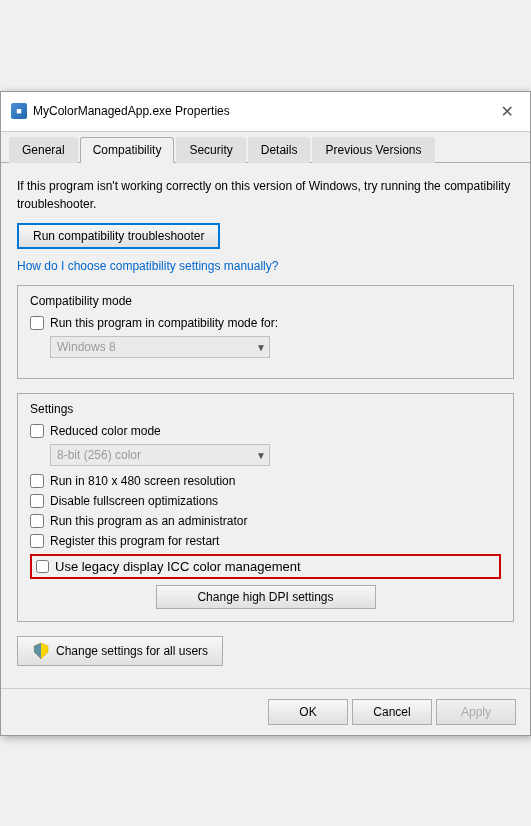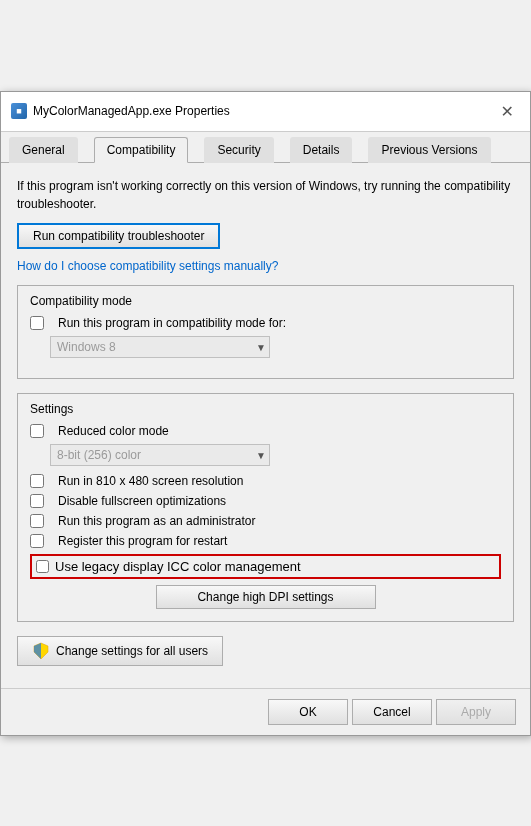--- a/index.html
+++ b/index.html
@@ -55,21 +55,21 @@
       border: none;
       background: none;
     }
 
     .tabs {
       display: flex;
       background: #f0f0f0;
       border-bottom: 1px solid #adadad;
       padding: 0 8px;
       padding-top: 4px;
-      gap: 16px;
+      gap: 2px;
     }
     .tab {
       padding: 5px 12px;
       cursor: pointer;
       border: 1px solid transparent;
       border-bottom: none;
       background: #e0e0e0;
       font-size: 12px;
       position: relative;
       top: 1px;
@@ -124,21 +124,21 @@
     .section-label {
       font-size: 12px;
       margin-bottom: 8px;
       font-weight: normal;
     }
 
     .checkbox-row {
       display: flex;
       align-items: center;
       margin-bottom: 6px;
-      gap: 14px;
+      gap: 6px;
     }
     .checkbox-row input[type="checkbox"] {
       width: 14px;
       height: 14px;
       margin: 0;
       cursor: pointer;
     }
     .checkbox-row label {
       font-size: 12px;
       cursor: pointer;

